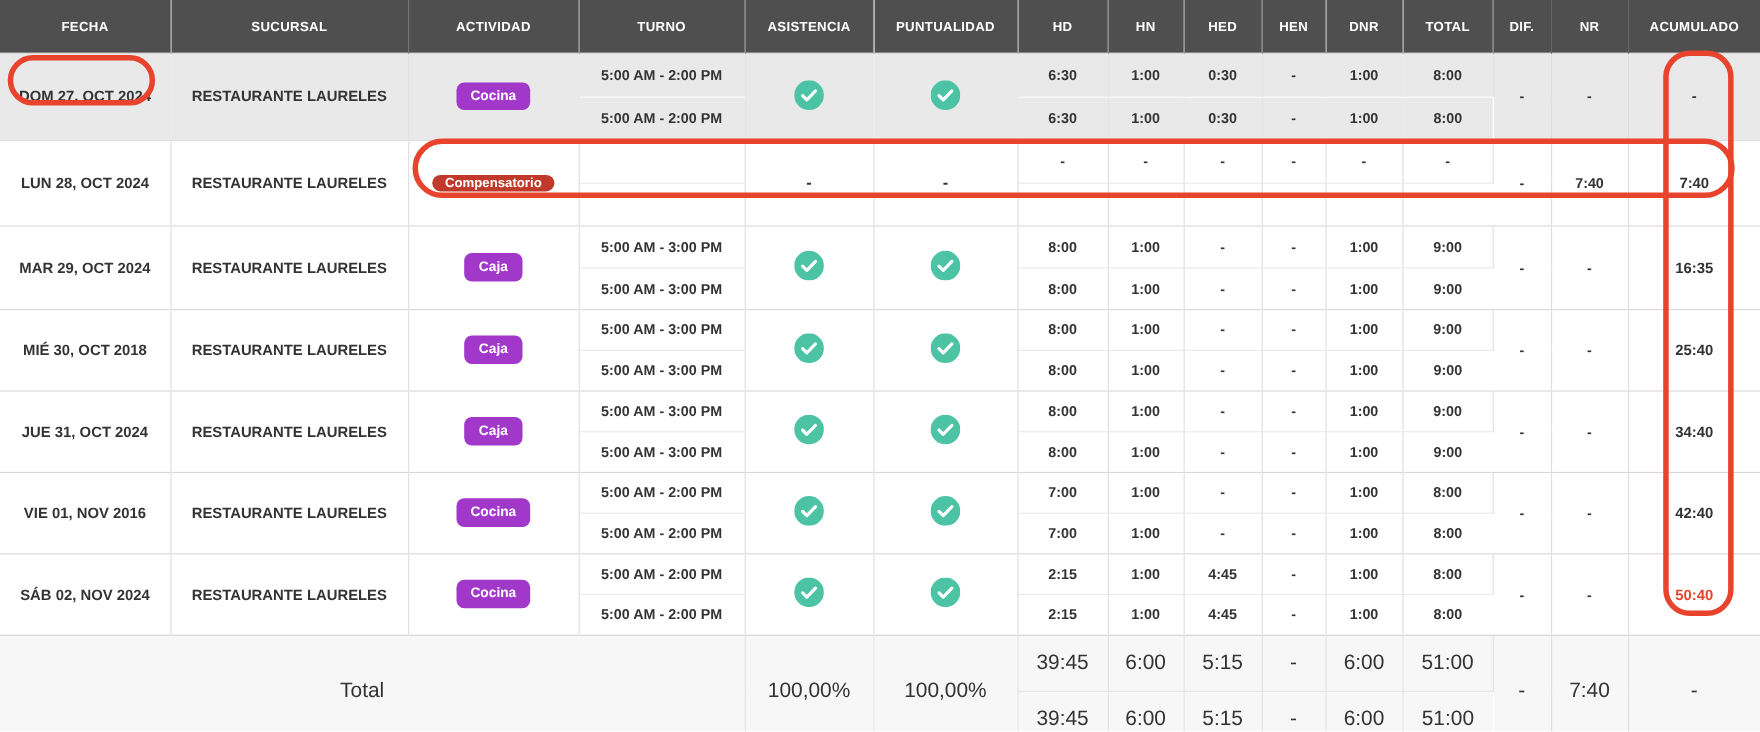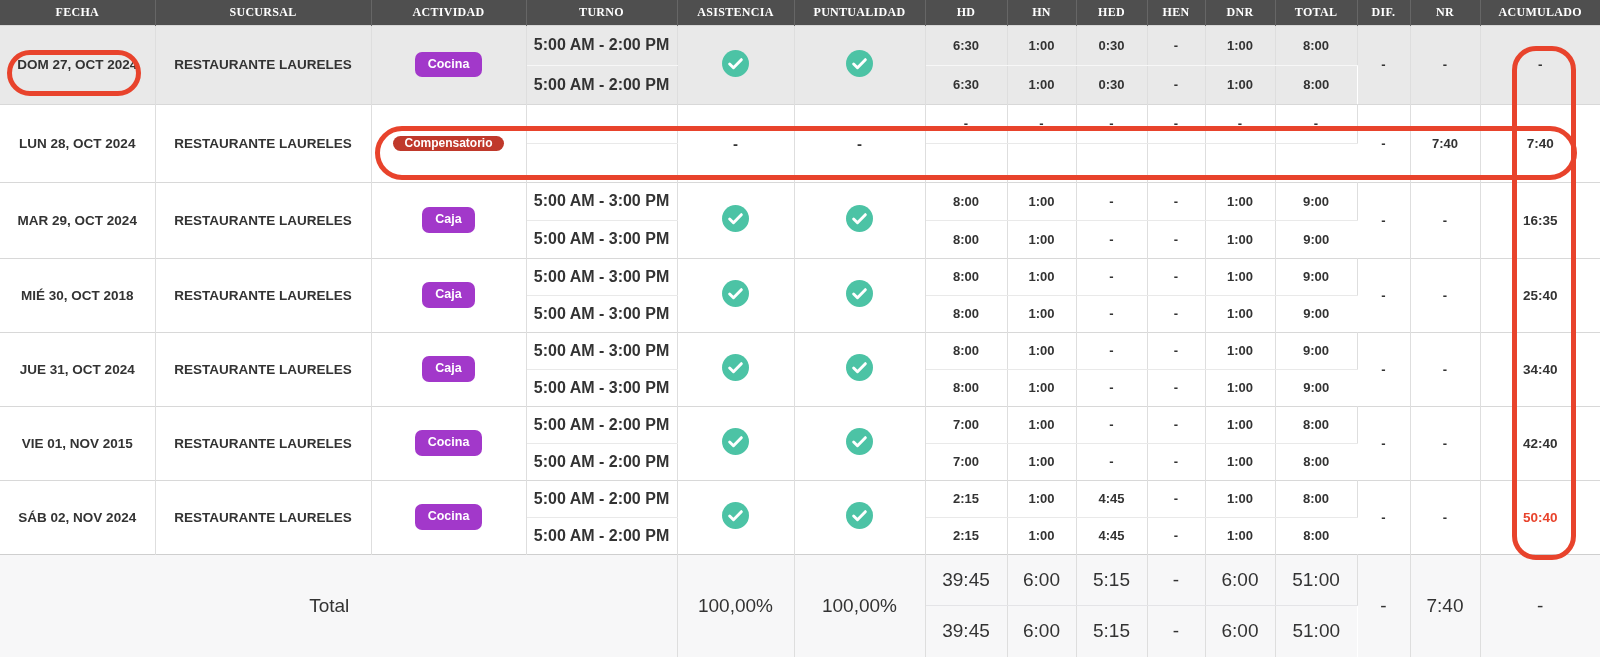--- a/index.html
+++ b/index.html
@@ -17,36 +17,36 @@
     --subline:#e9e9e9;
   }
   *{box-sizing:border-box;margin:0;padding:0;}
   html,body{background:#ffffff;}
   body{font-family:"Liberation Sans","DejaVu Sans",sans-serif;color:var(--text);}
   .stage{position:relative;width:1600px;height:665px;overflow:hidden;background:#fff;}
 
   table.schedule{width:1600px;border-collapse:collapse;table-layout:fixed;}
   table.schedule th, table.schedule td{vertical-align:middle;text-align:center;overflow:hidden;}
 
-  thead tr{height:25px;background:var(--header-bg);font-family:Liberation Serif, serif;}
+  thead tr{height:48px;background:var(--header-bg);}
   thead th{
     color:#ffffff;font-size:12px;font-weight:700;letter-spacing:.3px;
     border-right:1px solid #666666;text-transform:uppercase;
   }
   thead th:last-child{border-right:none;margin-top:43px;}
 
   tbody td{border-right:1px solid var(--grid);font-size:13px;}
   tbody td:last-child{border-right:none;}
   tr.sub1 > td{border-top:1px solid var(--rowline);}
   td.divided{border-bottom:1px solid var(--subline);}
   tr.gray > td{background:var(--row-shaded);}
   tr.gray td.divided{border-bottom-color:#f7f7f7;}
 
   .c-fecha,.c-sucursal{font-weight:700;font-size:13.5px;margin-top:24px;}
-  .c-turno{font-weight:700;font-size:16px;}
+  .c-turno{font-weight:700;font-size:13px;}
   .c-hr{font-weight:700;font-size:13px;}
   .c-flag{font-weight:700;font-size:13px;}
   .c-acum{font-weight:700;font-size:13.5px;}
   .c-acum.alert{color:var(--alert);}
   .dash-lg{font-weight:700;font-size:15px;}
 
   .badge{display:inline-block;color:#fff;font-weight:700;font-size:12.5px;
     padding:5px 13px;border-radius:7px;line-height:1.25;}
   .badge.purple{background:var(--badge-purple);}
   .badge.red{background:var(--badge-red);border-radius:11px;padding:0 11px;font-size:12px;}
@@ -255,21 +255,21 @@
         <tr class="sub2" style="height: 37px;">
           <td class="c-turno">5:00 AM - 3:00 PM</td>
           <td class="c-hr">8:00</td>
           <td class="c-hr">1:00</td>
           <td class="c-hr">-</td>
           <td class="c-hr">-</td>
           <td class="c-hr">1:00</td>
           <td class="c-hr">9:00</td>
         </tr>
         <tr class="sub1" style="height: 37px;">
-          <td rowspan="2" class="c-fecha">VIE 01, NOV 2015</td>
+          <td rowspan="2" class="c-fecha">VIE 01, NOV 2016</td>
           <td rowspan="2" class="c-sucursal">RESTAURANTE LAURELES</td>
           <td rowspan="2"><span class="badge purple">Cocina</span></td>
           <td class="c-turno divided">5:00 AM - 2:00 PM</td>
           <td rowspan="2"><span class="check"><svg viewBox="0 0 24 24">
                 <circle cx="12" cy="12" r="12" fill="#4cc3a5"></circle>
                 <path d="M6.8 12.4l3.4 3.4 7-7.2" fill="none" stroke="#ffffff" stroke-width="2.6" stroke-linecap="round" stroke-linejoin="round"></path>
               </svg></span></td>
           <td rowspan="2"><span class="check"><svg viewBox="0 0 24 24">
                 <circle cx="12" cy="12" r="12" fill="#4cc3a5"></circle>
                 <path d="M6.8 12.4l3.4 3.4 7-7.2" fill="none" stroke="#ffffff" stroke-width="2.6" stroke-linecap="round" stroke-linejoin="round"></path>

